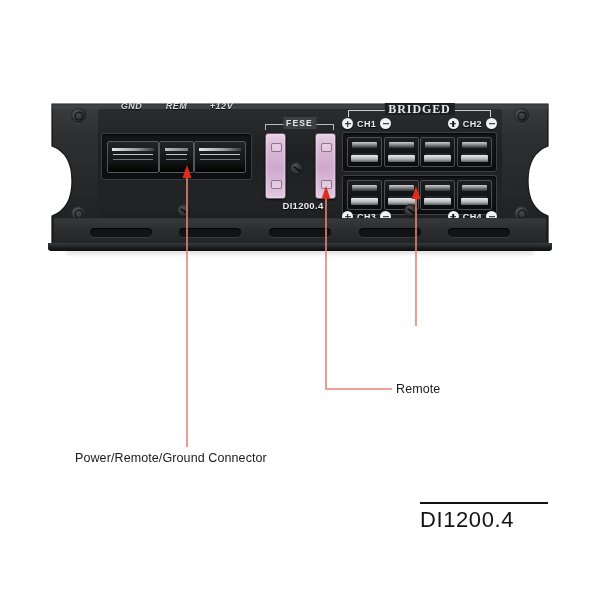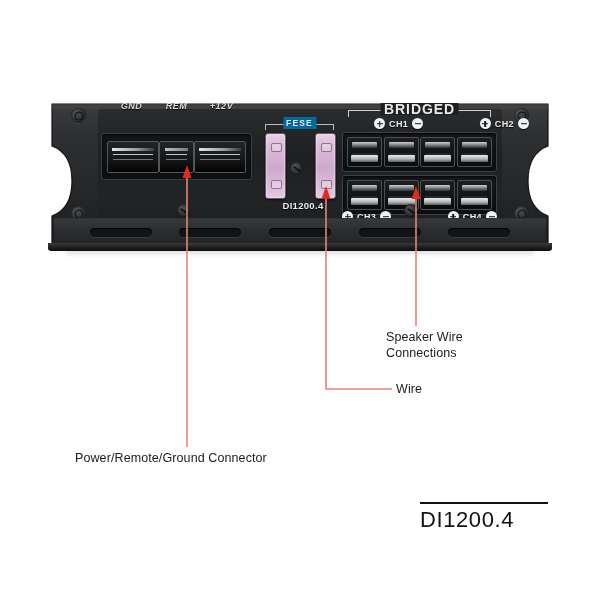--- a/index.html
+++ b/index.html
@@ -235,21 +235,21 @@
     width: 1px; height: 6px;
     background: #b9babc;
   }
   .fuse-bracket .brk-tick.l { left: 0; }
   .fuse-bracket .brk-tick.r { right: 0; }
   .fuse-bracket .brk-text {
     position: absolute;
     left: 50%;
     top: -1px;
     transform: translateX(-50%);
-    background: #0369a1;
+    background: #404040;
     padding: 0 3px;
     color: #e2e3e5;
     font-size: 8.5px;
     font-weight: bold;
     letter-spacing: 1.2px;
     line-height: 12px;
   }
 
   .fuse {
     position: absolute;
@@ -312,33 +312,34 @@
   }
   .bridged-bracket .bb-tick.l { left: 0; }
   .bridged-bracket .bb-tick.r { right: 0; }
   .bridged-bracket .bb-text {
     position: absolute;
     left: 50%; top: 0;
     transform: translateX(-50%);
     background: #1e1f21;
     padding: 0 4px;
     color: #e8e9eb;
-    font-size: 14px;
+    font-size: 12px;
     font-weight: bold;
     letter-spacing: 0.9px;
     line-height: 12px;
+    font-family: Liberation Serif, serif;
   }
 
   .ch-row {
     position: absolute;
     height: 13px;
     display: flex;
     align-items: center;
   }
-  .ch-row.top { left: 296px; top: 17px; width: 155px; justify-content: space-between; margin-left: 32px; }
+  .ch-row.top { left: 296px; top: 17px; width: 155px; justify-content: space-between; }
   .ch-row.bot { left: 296px; top: 110px; width: 155px; justify-content: space-between; text-decoration: underline; }
   .ch-grp {
     display: flex;
     align-items: center;
     gap: 4px;
   }
   .polarity {
     width: 11px; height: 11px;
     border-radius: 50%;
     background: #f0f1f3;
@@ -588,23 +589,21 @@
     <line x1="187" y1="447" x2="187" y2="175" stroke="#e8837a" stroke-width="1.6"></line>
     <polygon points="187,165 182.5,178 191.5,178" fill="#e02b1d"></polygon>
 
     <path d="M392,389 L326,389 L326,196" stroke="#e8837a" stroke-width="1.6" fill="none"></path>
     <polygon points="326,186 321.5,199 330.5,199" fill="#e02b1d"></polygon>
 
     <line x1="416" y1="326" x2="416" y2="196" stroke="#e8837a" stroke-width="1.6"></line>
     <polygon points="416,186 411.5,199 420.5,199" fill="#e02b1d"></polygon>
   </svg>
 
-  <div class="co-label co-spk">Speaker Wire
-Connections</div>
-  <div class="co-label co-fuses">Wire</div>
+  <div class="co-label co-fuses">Remote</div>
   <div class="co-label co-power">Power/Remote/Ground Connector</div>
 
   <div class="brand">
     <div class="brand-rule"></div>
     <div class="brand-model">DI1200.4</div>
   </div>
 
 </div>
 
 </body></html>

